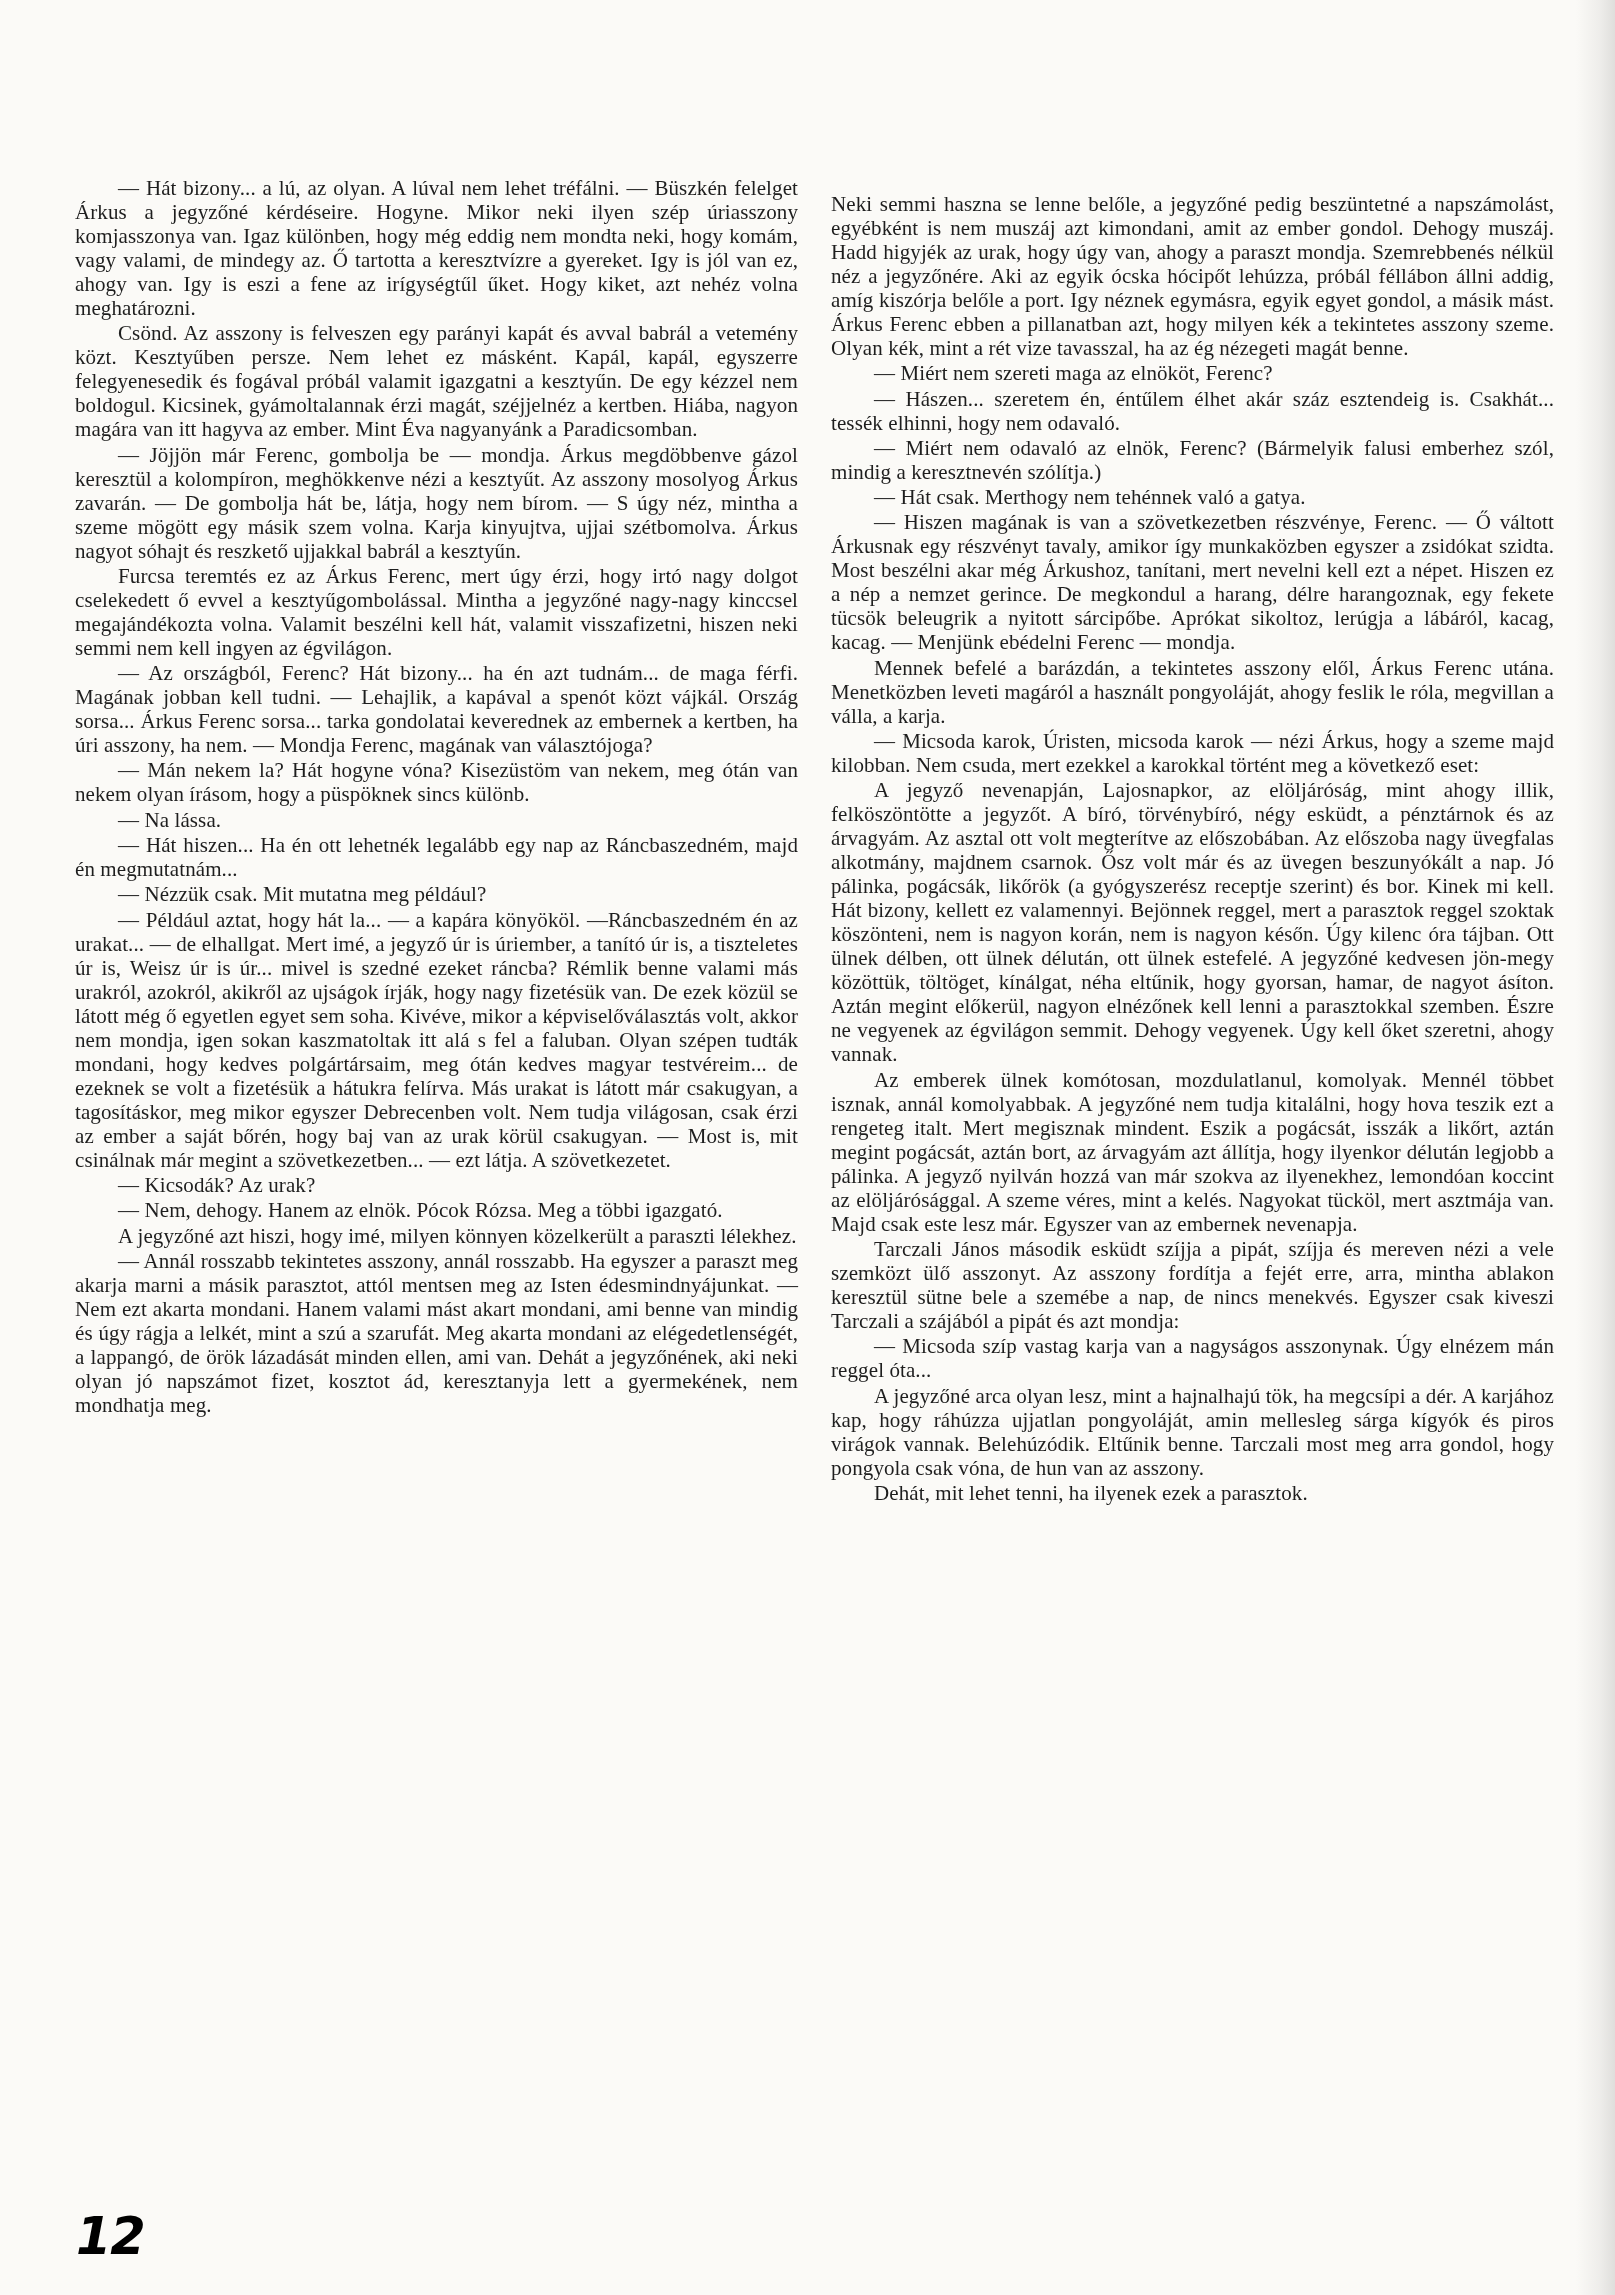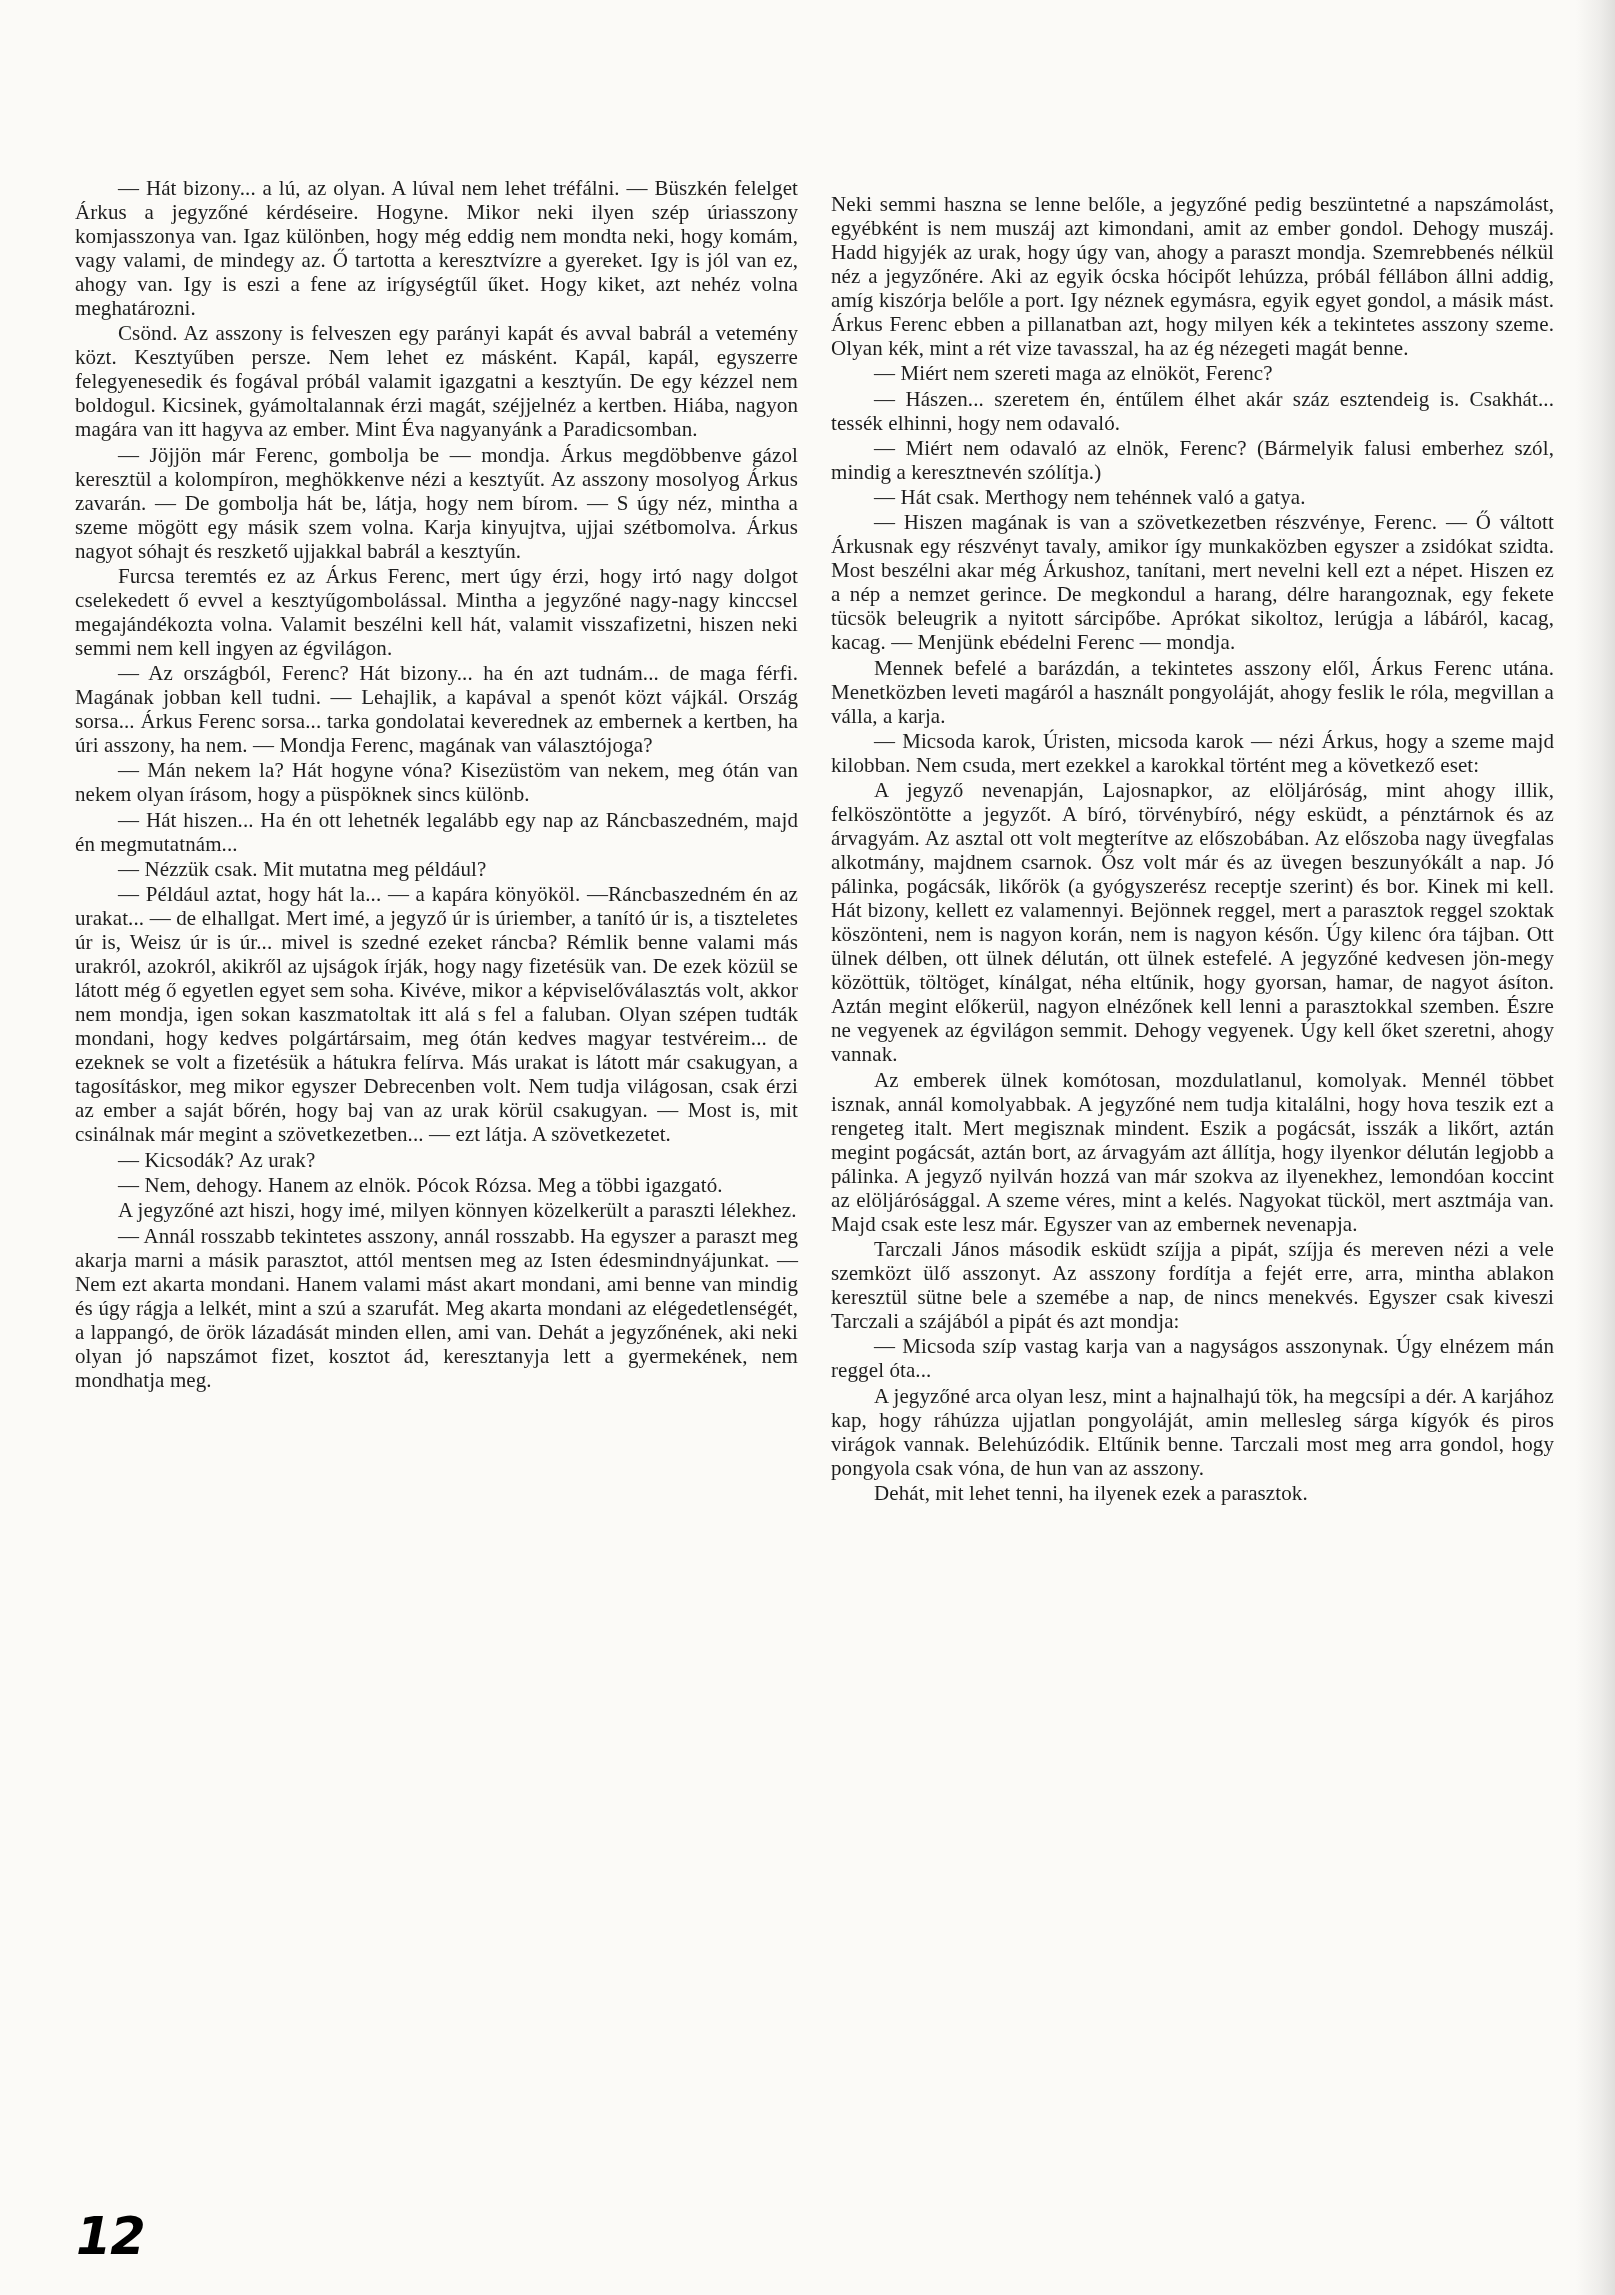--- a/index.html
+++ b/index.html
@@ -41,20 +41,21 @@
 
 <div class="page-edge"></div>
 
 <div class="column col-left">
   <p class="no-indent" style="text-indent:43px">— Hát bizony... a lú, az olyan. A lúval nem lehet tréfálni. — Büszkén felelget Árkus a jegyzőné kérdéseire. Hogyne. Mikor neki ilyen szép úriasszony komjasszonya van. Igaz különben, hogy még eddig nem mondta neki, hogy komám, vagy valami, de mindegy az. Ő tartotta a keresztvízre a gyereket. Igy is jól van ez, ahogy van. Igy is eszi a fene az irígységtűl űket. Hogy kiket, azt nehéz volna meghatározni.</p>
   <p>Csönd. Az asszony is felveszen egy parányi kapát és avval babrál a vetemény közt. Kesztyűben persze. Nem lehet ez másként. Kapál, kapál, egyszerre felegyenesedik és fogával próbál valamit igazgatni a kesztyűn. De egy kézzel nem boldogul. Kicsinek, gyámoltalannak érzi magát, széjjelnéz a kertben. Hiába, nagyon magára van itt hagyva az ember. Mint Éva nagyanyánk a Paradicsomban.</p>
   <p>— Jöjjön már Ferenc, gombolja be — mondja. Árkus megdöbbenve gázol keresztül a kolompíron, meghökkenve nézi a kesztyűt. Az asszony mosolyog Árkus zavarán. — De gombolja hát be, látja, hogy nem bírom. — S úgy néz, mintha a szeme mögött egy másik szem volna. Karja kinyujtva, ujjai szétbomolva. Árkus nagyot sóhajt és reszkető ujjakkal babrál a kesztyűn.</p>
   <p>Furcsa teremtés ez az Árkus Ferenc, mert úgy érzi, hogy irtó nagy dolgot cselekedett ő evvel a kesztyűgombolással. Mintha a jegyzőné nagy-nagy kinccsel megajándékozta volna. Valamit beszélni kell hát, valamit visszafizetni, hiszen neki semmi nem kell ingyen az égvilágon.</p>
   <p>— Az országból, Ferenc? Hát bizony... ha én azt tudnám... de maga férfi. Magának jobban kell tudni. — Lehajlik, a kapával a spenót közt vájkál. Ország sorsa... Árkus Ferenc sorsa... tarka gondolatai keverednek az embernek a kertben, ha úri asszony, ha nem. — Mondja Ferenc, magának van választójoga?</p>
   <p>— Mán nekem la? Hát hogyne vóna? Kisezüstöm van nekem, meg ótán van nekem olyan írásom, hogy a püspöknek sincs különb.</p>
+  <p>— Na lássa.</p>
   <p>— Hát hiszen... Ha én ott lehetnék legalább egy nap az Ráncbaszedném, majd én megmutatnám...</p>
   <p>— Nézzük csak. Mit mutatna meg például?</p>
   <p>— Például aztat, hogy hát la... — a kapára könyököl. —Ráncbaszedném én az urakat... — de elhallgat. Mert imé, a jegyző úr is úriember, a tanító úr is, a tiszteletes úr is, Weisz úr is úr... mivel is szedné ezeket ráncba? Rémlik benne valami más urakról, azokról, akikről az ujságok írják, hogy nagy fizetésük van. De ezek közül se látott még ő egyetlen egyet sem soha. Kivéve, mikor a képviselőválasztás volt, akkor nem mondja, igen sokan kaszmatoltak itt alá s fel a faluban. Olyan szépen tudták mondani, hogy kedves polgártársaim, meg ótán kedves magyar testvéreim... de ezeknek se volt a fizetésük a hátukra felírva. Más urakat is látott már csakugyan, a tagosításkor, meg mikor egyszer Debrecenben volt. Nem tudja világosan, csak érzi az ember a saját bőrén, hogy baj van az urak körül csakugyan. — Most is, mit csinálnak már megint a szövetkezetben... — ezt látja. A szövetkezetet.</p>
   <p>— Kicsodák? Az urak?</p>
   <p>— Nem, dehogy. Hanem az elnök. Pócok Rózsa. Meg a többi igazgató.</p>
   <p>A jegyzőné azt hiszi, hogy imé, milyen könnyen közelkerült a paraszti lélekhez.</p>
   <p>— Annál rosszabb tekintetes asszony, annál rosszabb. Ha egyszer a paraszt meg akarja marni a másik parasztot, attól mentsen meg az Isten édesmindnyájunkat. — Nem ezt akarta mondani. Hanem valami mást akart mondani, ami benne van mindig és úgy rágja a lelkét, mint a szú a szarufát. Meg akarta mondani az elégedetlenségét, a lappangó, de örök lázadását minden ellen, ami van. Dehát a jegyzőnének, aki neki olyan jó napszámot fizet, kosztot ád, keresztanyja lett a gyermekének, nem mondhatja meg.</p>
 </div>
 
 <div class="column col-right">

